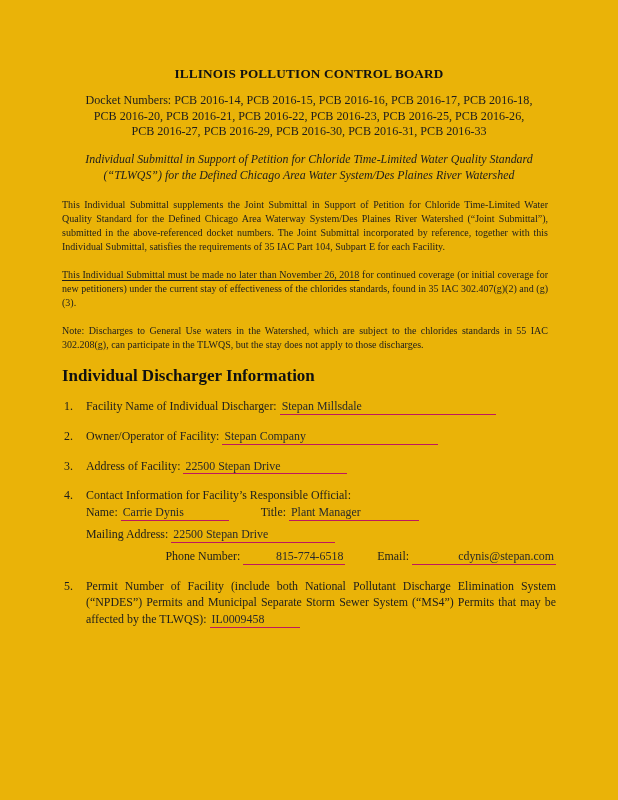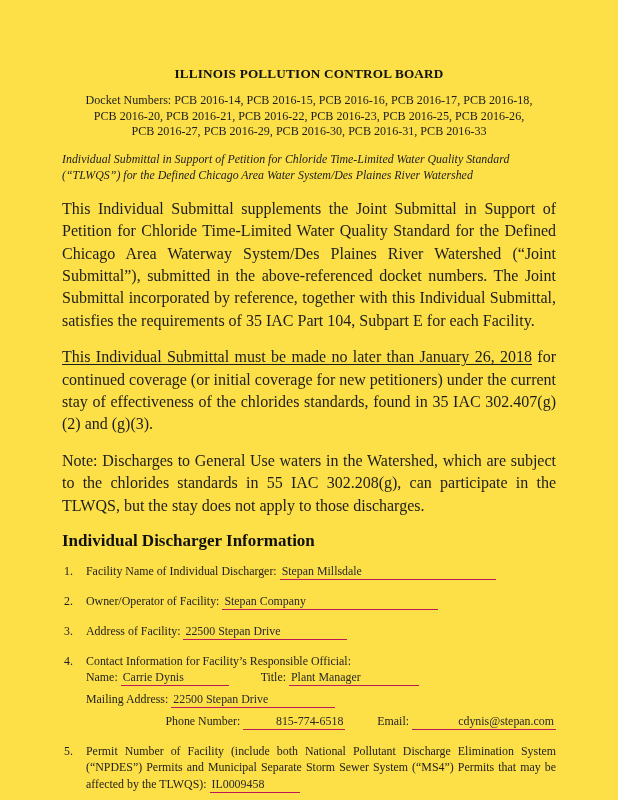--- a/index.html
+++ b/index.html
@@ -11,21 +11,21 @@
     width: 618px;
     height: 800px;
     font-family: "Liberation Serif", serif;
     color: #1a1a1a;
     overflow: hidden;
   }
   .page {
     position: relative;
     width: 618px;
     height: 800px;
-    background: #fde047;
+    background: #eab308;
     box-sizing: border-box;
     padding: 66px 62px 0 62px;
   }
   .doc-title {
     text-align: center;
     font-weight: bold;
     font-size: 13.2px;
     letter-spacing: 0.2px;
     margin: 0 0 11px 0;
     color: #111;
@@ -34,31 +34,32 @@
     text-align: center;
     font-size: 12.1px;
     line-height: 1.30;
     color: #1d1d1d;
     margin: 0 0 12px 0;
   }
   .docket-block div {
     white-space: nowrap;
   }
   .subtitle {
+    text-align: center;
     font-style: italic;
     font-size: 11.9px;
     line-height: 1.33;
     margin: 0 0 14px 0;
     color: #1d1d1d;
   }
   p.body-para {
-    font-size: 16px;
+    font-size: 10px;
     line-height: 1.40;
     text-align: justify;
-    margin: 0 0 14px 0;
+    margin: 0 8px 14px 0;
     color: #1d1d1d;
   }
   .underline-sentence {
     text-decoration: underline;
     text-underline-offset: 1.5px;
   }
   h2.section-head {
     font-size: 17px;
     font-weight: bold;
     margin: 2px 0 12px 0;
@@ -134,21 +135,21 @@
 
   <div class="subtitle">
     <div>Individual Submittal in Support of Petition for Chloride Time-Limited Water Quality Standard</div>
     <div>(“TLWQS”) for the Defined Chicago Area Water System/Des Plaines River Watershed</div>
   </div>
 
   <p class="body-para">This Individual Submittal supplements the Joint Submittal in Support of Petition for Chloride Time-Limited Water Quality Standard for the Defined Chicago Area Waterway System/Des Plaines River Watershed (“Joint Submittal”), submitted in the above-referenced docket numbers. The Joint Submittal incorporated by reference, together with this Individual Submittal, satisfies the requirements of 35 IAC Part 104, Subpart E for each Facility.</p>
 
 
   <p class="body-para">
-    <span class="underline-sentence">This Individual Submittal must be made no later than January 26, 2018</span><span> for continued coverage (or initial coverage for new petitioners) under the current stay of effectiveness of the chlorides standards, found in 35 IAC 302.407(g)(2) and (g)(3).</span>
+    <span class="underline-sentence">This Individual Submittal must be made no later than November 26, 2018</span><span> for continued coverage (or initial coverage for new petitioners) under the current stay of effectiveness of the chlorides standards, found in 35 IAC 302.407(g)(2) and (g)(3).</span>
   </p>
 
   <p class="body-para">Note: Discharges to General Use waters in the Watershed, which are subject to the chlorides standards in 55 IAC 302.208(g), can participate in the TLWQS, but the stay does not apply to those discharges.</p>
 
   <h2 class="section-head">Individual Discharger Information</h2>
 
   <ol class="items">
 
     <li>
       <span class="num">1.</span>

